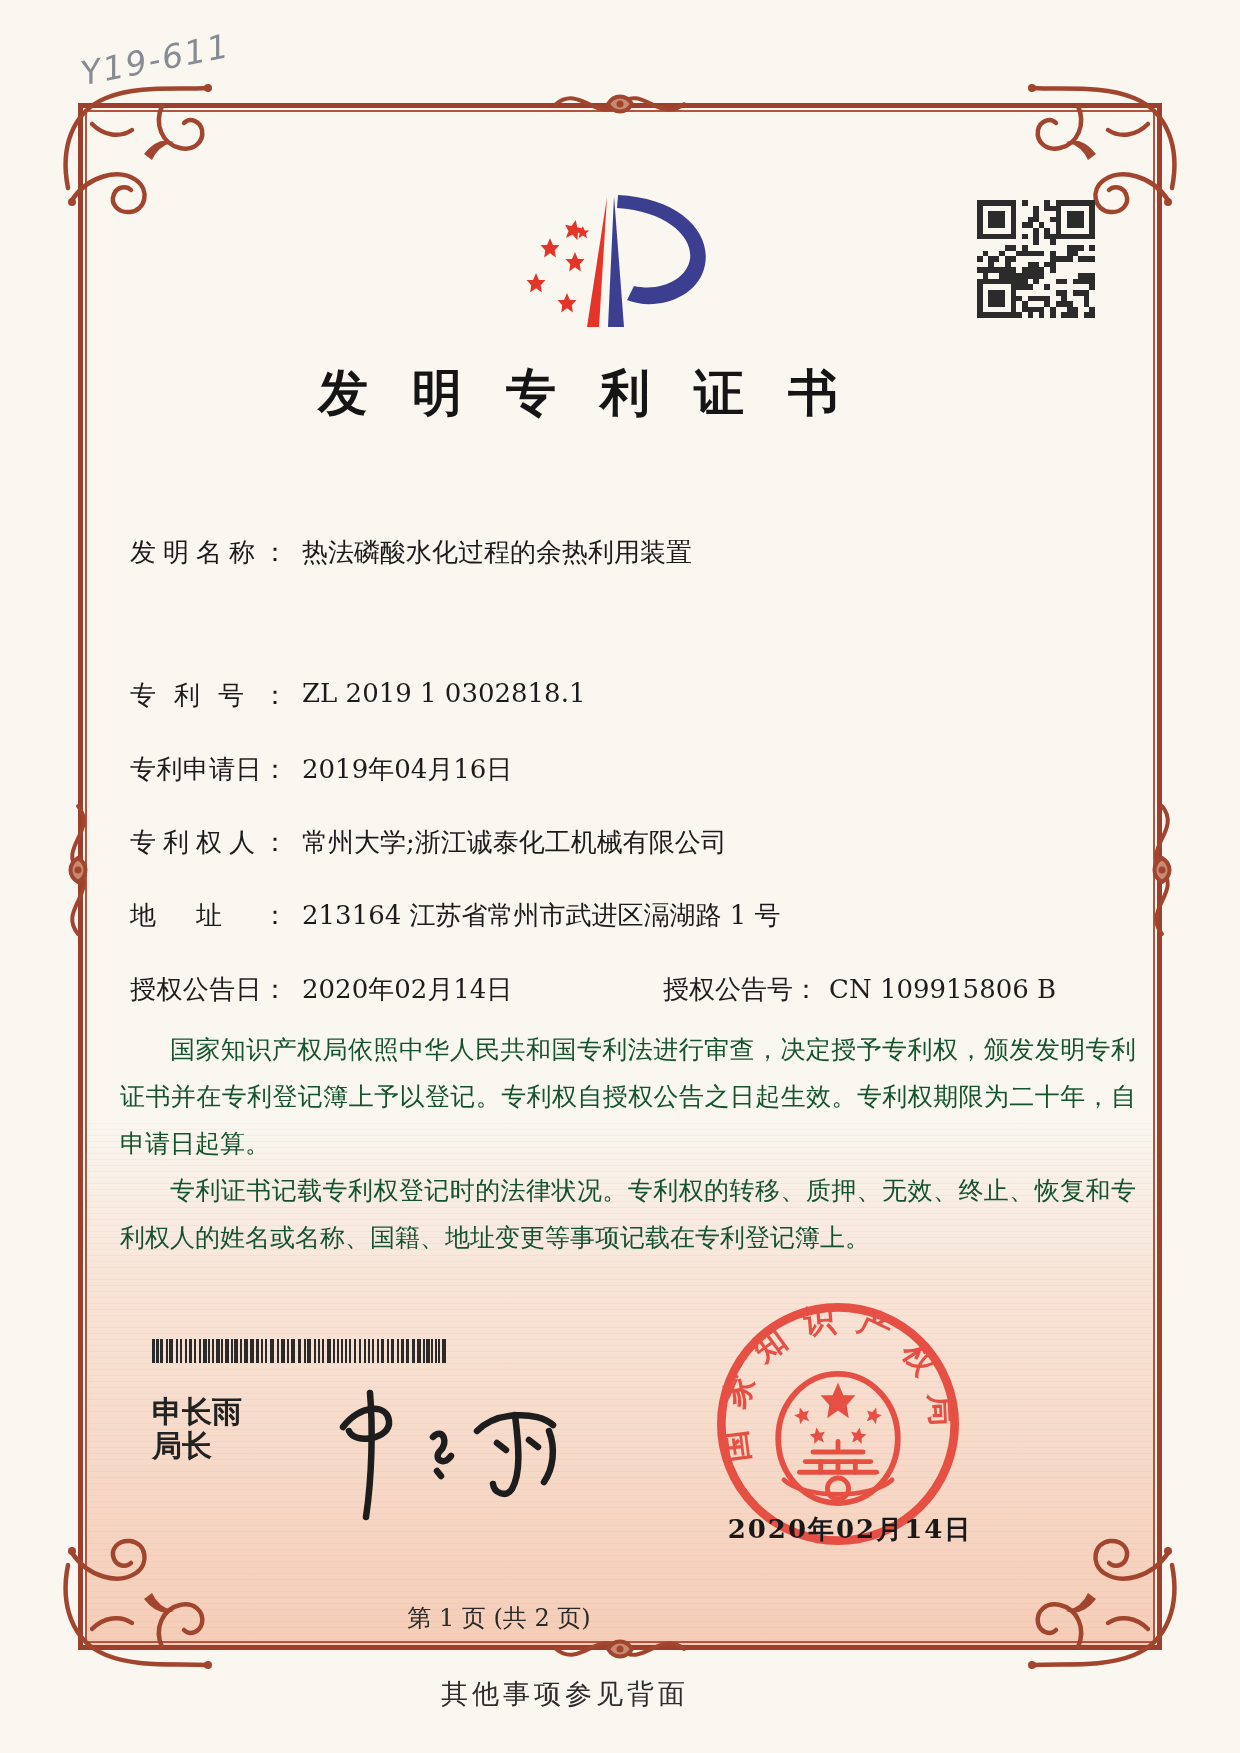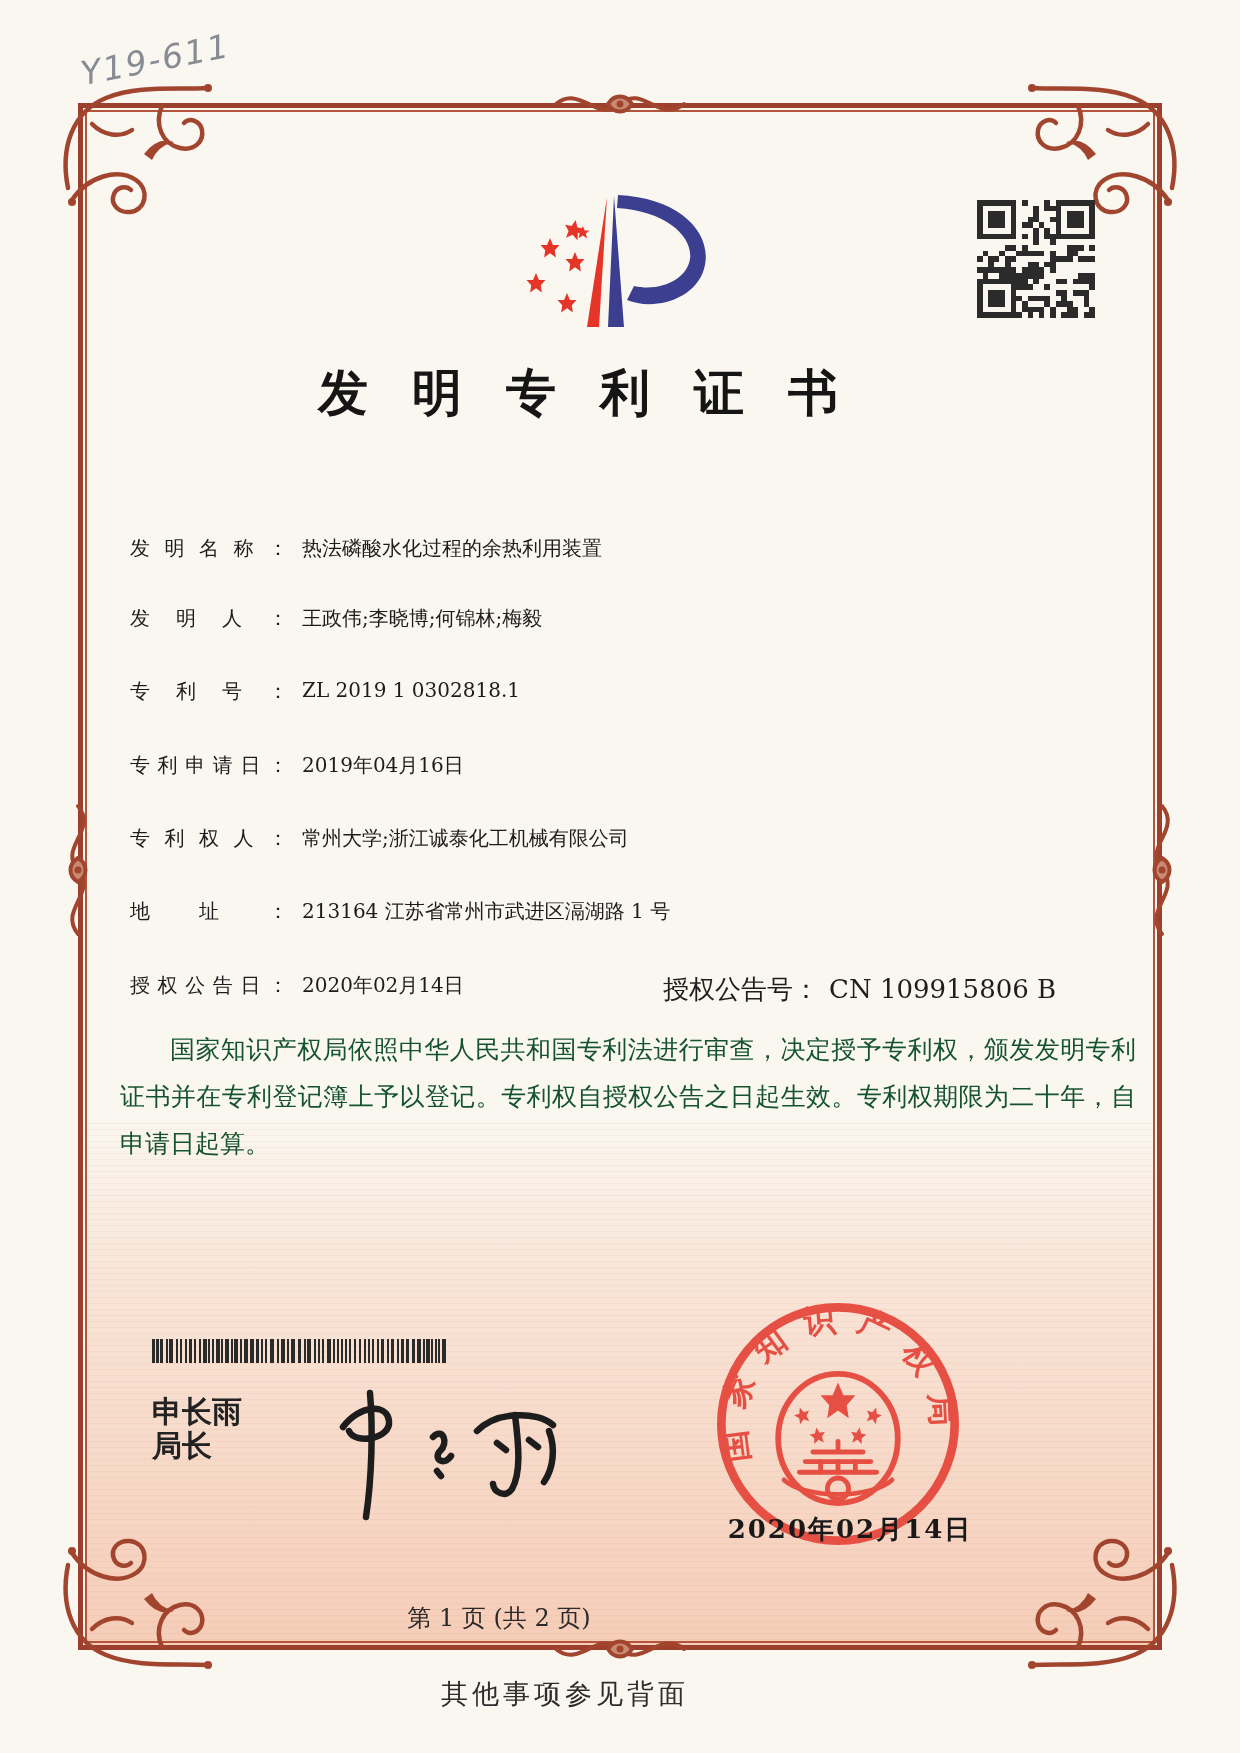--- a/index.html
+++ b/index.html
@@ -20,21 +20,21 @@
       linear-gradient(180deg, rgba(247,221,206,0) 0%, rgba(247,214,196,0.55) 30%, rgba(245,203,181,0.95) 100%);}
   
   .annotation{position:absolute;left:80px;top:40px;font-family:"DejaVu Sans","Liberation Sans",sans-serif;
     font-size:33px;font-style:italic;color:#878c94;transform:rotate(-11deg);letter-spacing:2px;z-index:5;}
   .cert-no{position:absolute;left:125px;top:190px;font-size:25px;letter-spacing:2px;color:#2a2a2a;z-index:5;}
   .logo{position:absolute;left:440px;top:140px;z-index:5;}
   .qr{position:absolute;left:977px;top:200px;width:118px;height:118px;z-index:5;}
   .title{position:absolute;left:78px;top:360px;width:1084px;box-sizing:border-box;padding-right:40px;
     text-align:center;font-size:50px;font-weight:bold;letter-spacing:44px;color:#151515;z-index:5;}
   
-  .field{position:absolute;left:130px;font-size:20px;color:#1c1c1c;z-index:5;white-space:nowrap;}
+  .field{position:absolute;left:130px;font-size:26px;color:#1c1c1c;z-index:5;white-space:nowrap;}
   .field-label{display:inline-block;width:158px;text-align:justify;text-align-last:justify;vertical-align:top;}
   .field-value{margin-left:14px;}
   .grant-pair{position:absolute;left:663px;top:972px;font-size:26px;z-index:5;white-space:nowrap;}
   .grant-pair .field-value{margin-left:10px;}
   
   .body-text{position:absolute;left:120px;top:1026px;width:1016px;font-size:25px;line-height:47px;
     text-align:justify;color:#14532d;z-index:5;}
   .body-text p{margin:0;text-indent:2em;}
   
   .barcode{position:absolute;left:152px;top:1339px;z-index:5;}
@@ -351,30 +351,30 @@
       <rect x="15" y="20" width="1" height="1" fill="#2b2b2b"></rect>
       <rect x="16" y="20" width="1" height="1" fill="#2b2b2b"></rect>
       <rect x="17" y="20" width="1" height="1" fill="#2b2b2b"></rect>
       <rect x="19" y="20" width="1" height="1" fill="#2b2b2b"></rect>
       <rect x="20" y="20" width="1" height="1" fill="#2b2b2b"></rect>
     </svg>
 
   <div class="title">发明专利证书</div>
 
   <div class="field" style="top:535px"><span class="field-label">发明名称：</span><span class="field-value">热法磷酸水化过程的余热利用装置</span></div>
-  <div class="field" style="top:605px"><span class="field-label">发明人：</span><span class="field-value">王政伟;李晓博;何锦林;梅毅</span></div>
   <div class="field" style="top:678px"><span class="field-label">专利号：</span><span class="field-value">ZL 2019 1 0302818.1</span></div>
   <div class="field" style="top:752px"><span class="field-label">专利申请日：</span><span class="field-value">2019年04月16日</span></div>
   <div class="field" style="top:825px"><span class="field-label">专利权人：</span><span class="field-value">常州大学;浙江诚泰化工机械有限公司</span></div>
   <div class="field" style="top:898px"><span class="field-label">地址：</span><span class="field-value">213164 江苏省常州市武进区滆湖路 1 号</span></div>
   <div class="field" style="top:972px"><span class="field-label">授权公告日：</span><span class="field-value">2020年02月14日</span></div>
   <div class="grant-pair"><span>授权公告号：</span><span class="field-value">CN 109915806 B</span></div>
 
   <div class="body-text">
     <p>国家知识产权局依照中华人民共和国专利法进行审查，决定授予专利权，颁发发明专利证书并在专利登记簿上予以登记。专利权自授权公告之日起生效。专利权期限为二十年，自申请日起算。</p>
+    <p>专利证书记载专利权登记时的法律状况。专利权的转移、质押、无效、终止、恢复和专利权人的姓名或名称、国籍、地址变更等事项记载在专利登记簿上。</p>
   </div>
 
   <svg class="barcode" id="barcode-svg" width="300" height="24" viewBox="0 0 300 24" shape-rendering="crispEdges">
       <rect x="0" y="0" width="3" height="24" fill="#2a2a2a"></rect>
       <rect x="4" y="0" width="3" height="24" fill="#2a2a2a"></rect>
       <rect x="8" y="0" width="3" height="24" fill="#2a2a2a"></rect>
       <rect x="14" y="0" width="2" height="24" fill="#2a2a2a"></rect>
       <rect x="17" y="0" width="4" height="24" fill="#2a2a2a"></rect>
       <rect x="24" y="0" width="2" height="24" fill="#2a2a2a"></rect>
       <rect x="28" y="0" width="2" height="24" fill="#2a2a2a"></rect>

